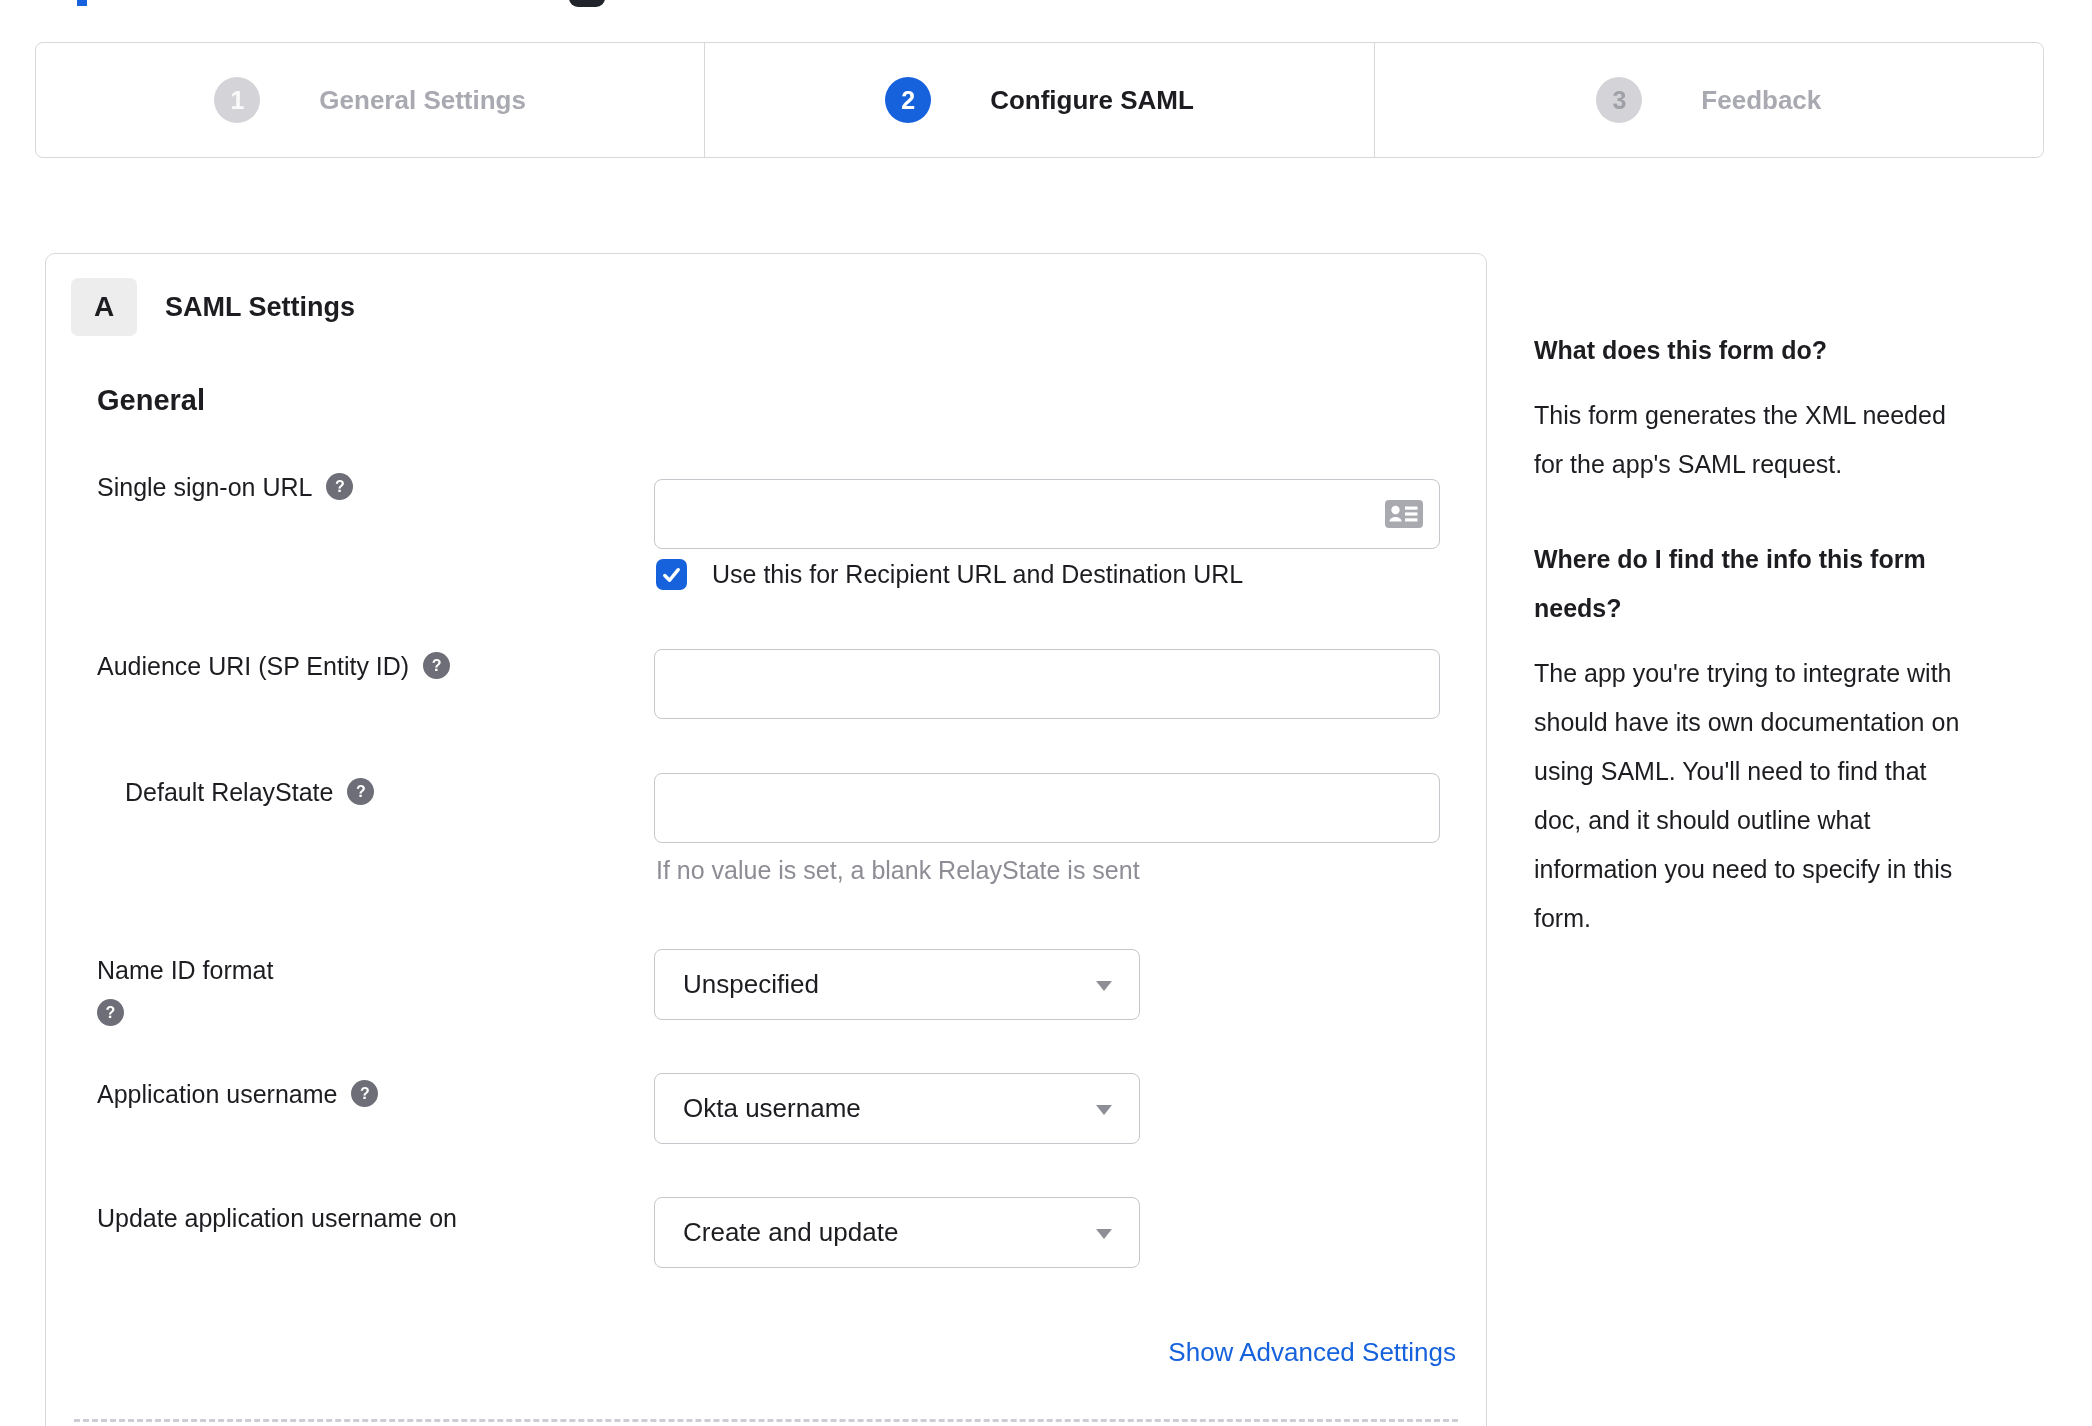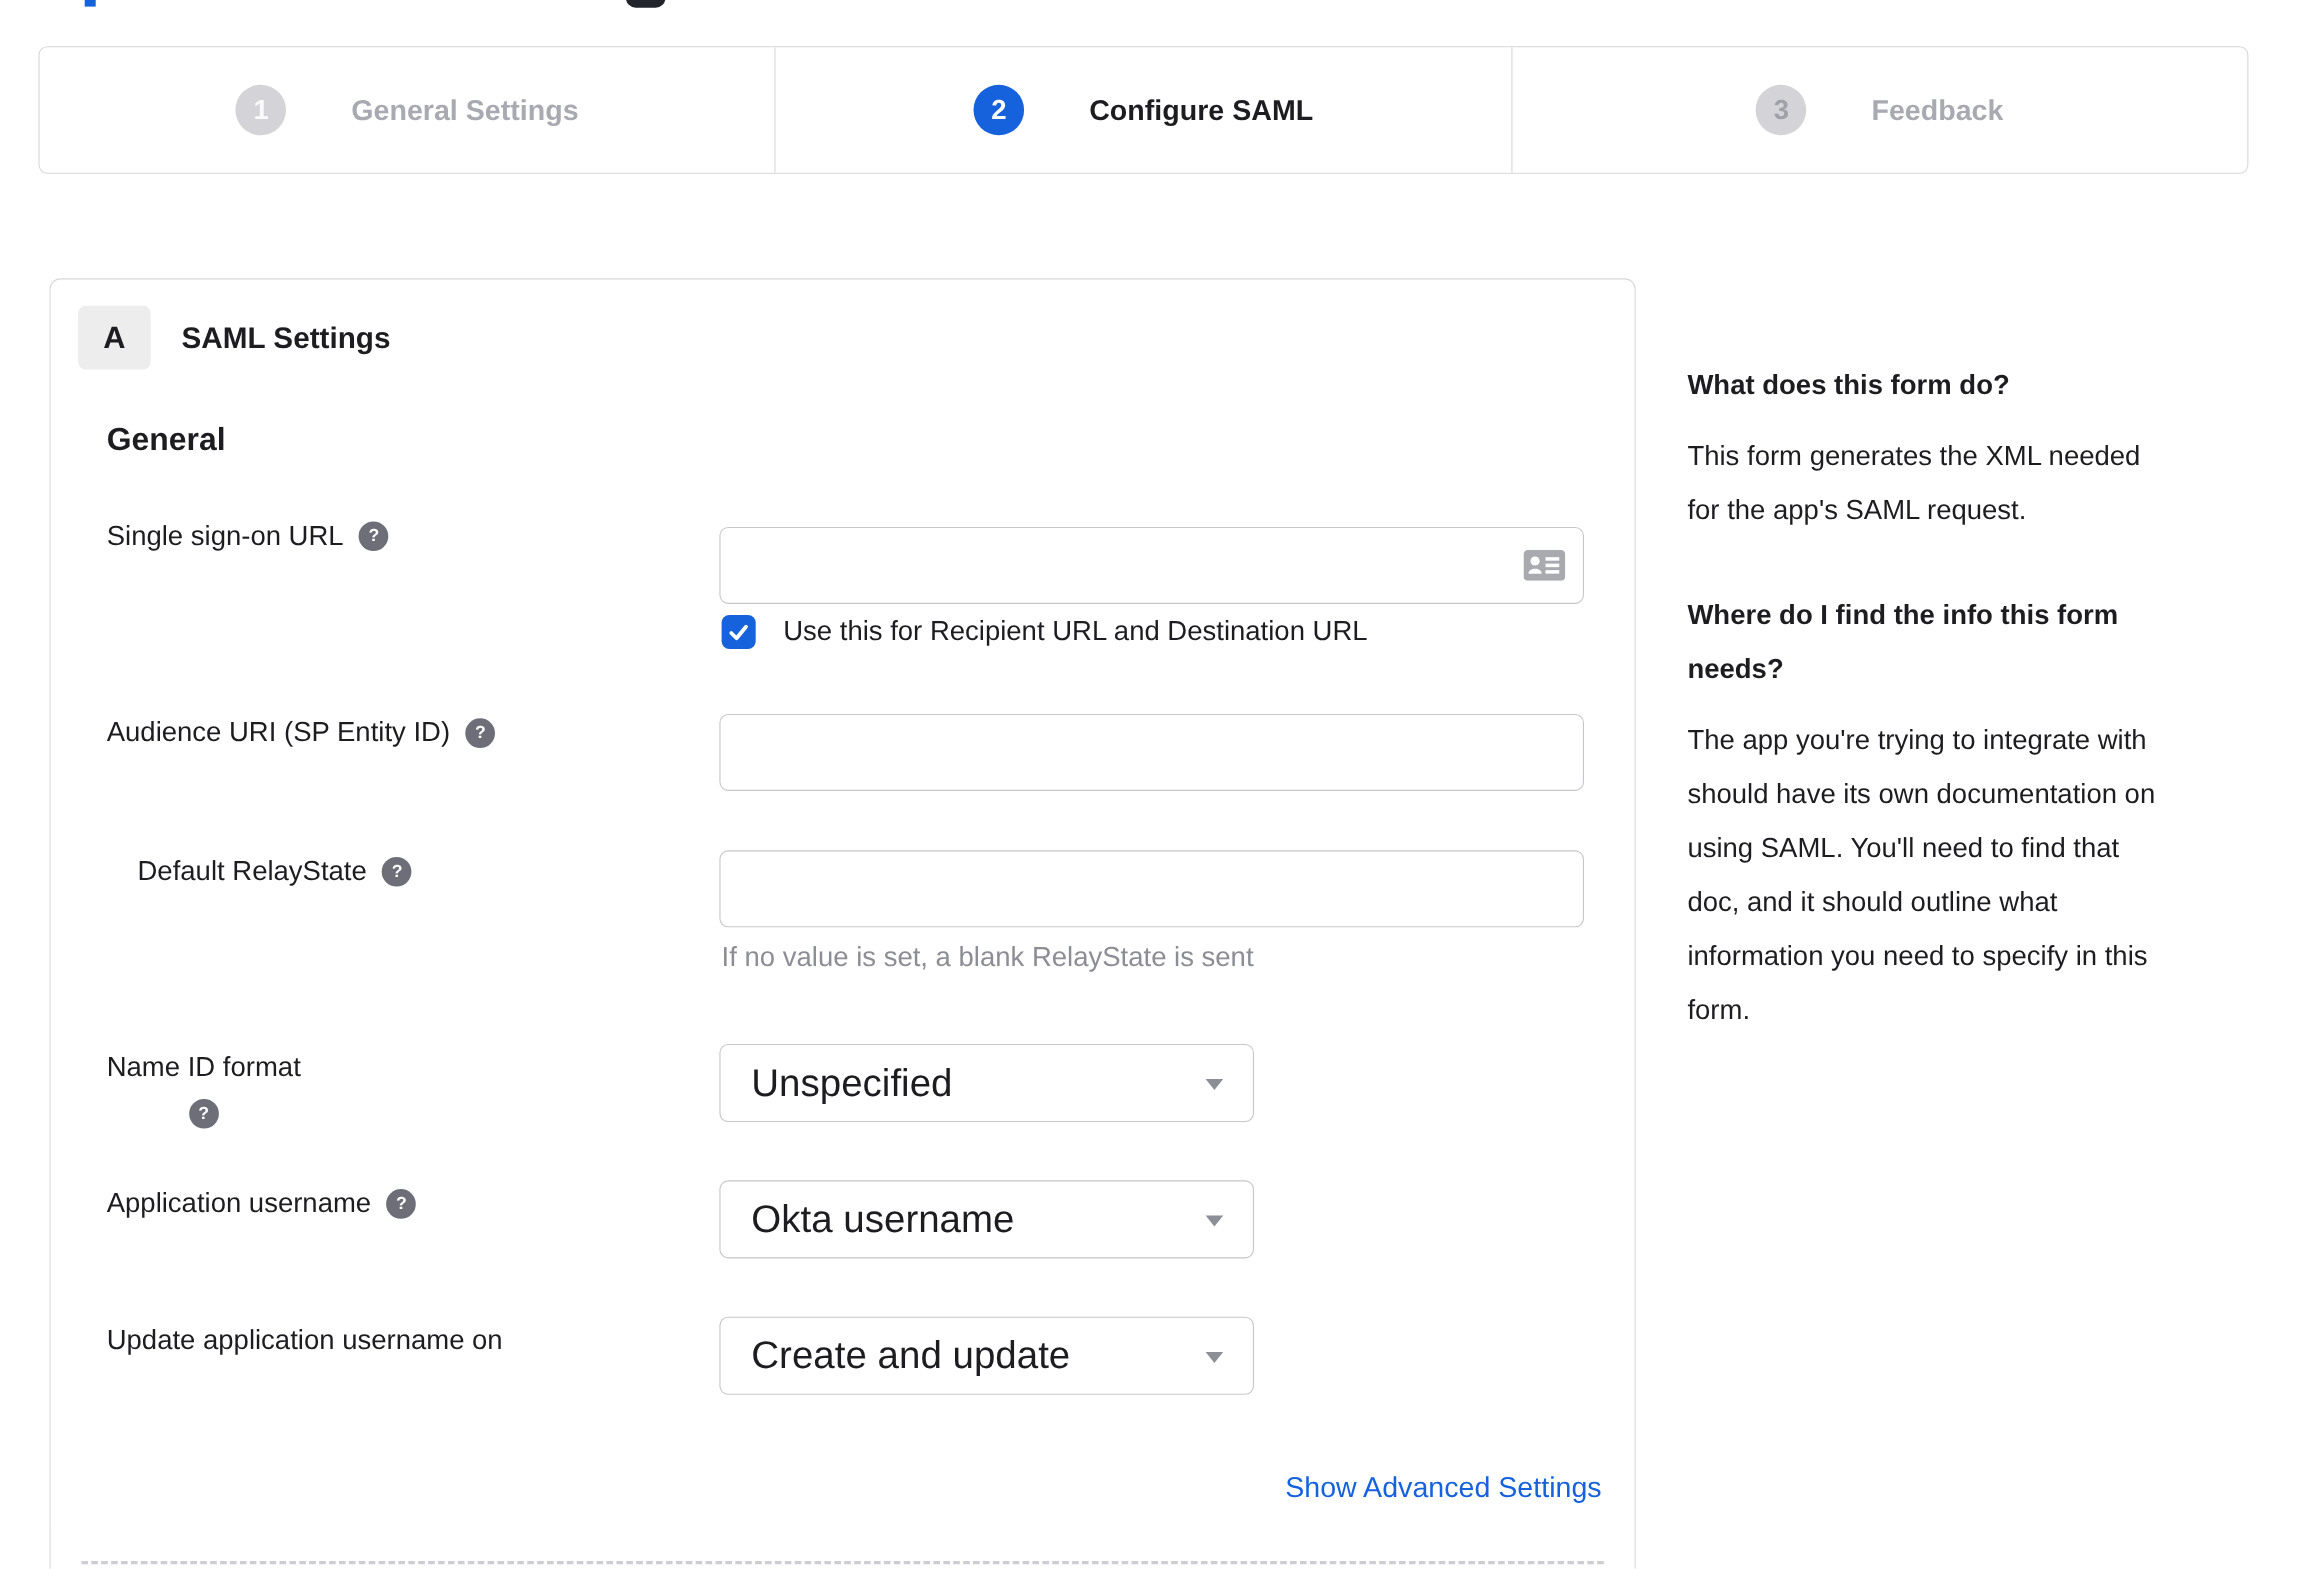--- a/index.html
+++ b/index.html
@@ -41,21 +41,21 @@
   }
   .badge {
     position:absolute; left:25px; top:24px; width:66px; height:58px;
     background:#ededee; border-radius:7px;
     display:flex; align-items:center; justify-content:center;
     font-size:28px; font-weight:700; color:#1d1d21;
   }
   .panel-title { position:absolute; left:119px; top:38px; font-size:27px; font-weight:700; }
   .section-heading { position:absolute; left:51px; top:130px; font-size:29px; font-weight:700; }
 
-  .field-label { position:absolute; left:51px; display:flex; align-items:center; gap:14px; font-size:25px; color:#1d1d21; }
+  .field-label { position:absolute; left:51px; display:flex; gap:14px; font-size:25px; color:#1d1d21; }
   .help-icon {
     width:27px; height:27px; border-radius:50%; background:#6e6e78; flex:0 0 auto;
     display:flex; align-items:center; justify-content:center;
     color:#fff; font-size:16px; font-weight:700; cursor:pointer;
   }
   .text-input {
     position:absolute; left:608px; width:786px; height:70px;
     border:1px solid #c6c6cc; border-radius:8px; background:#fff;
     font-family:inherit; font-size:26px; padding:0 64px 0 26px; color:#1d1d21; outline:none;
   }
@@ -69,21 +69,21 @@
     display:flex; align-items:center; justify-content:center; cursor:pointer; flex:0 0 auto;
   }
   .checkbox-label { font-size:25px; color:#1d1d21; }
 
   .hint { position:absolute; left:610px; font-size:25px; color:#8d8d95; }
 
   .select-box {
     position:absolute; left:608px; width:486px; height:71px;
     border:1px solid #c6c6cc; border-radius:8px; background:#fff;
     display:flex; align-items:center; padding:0 72px 0 28px;
-    font-size:35px; color:#1d1d21; cursor:pointer;
+    font-size:26px; color:#1d1d21; cursor:pointer;
   }
   .select-caret {
     position:absolute; right:27px; top:31px; width:0; height:0;
     border-left:8px solid transparent; border-right:8px solid transparent;
     border-top:10px solid #8e8e96;
   }
 
   .advanced-link {
     position:absolute; left:624px; top:1083px; width:786px; text-align:right;
     font-size:26px; font-weight:500; color:#1662dd; text-decoration:none; cursor:pointer;

